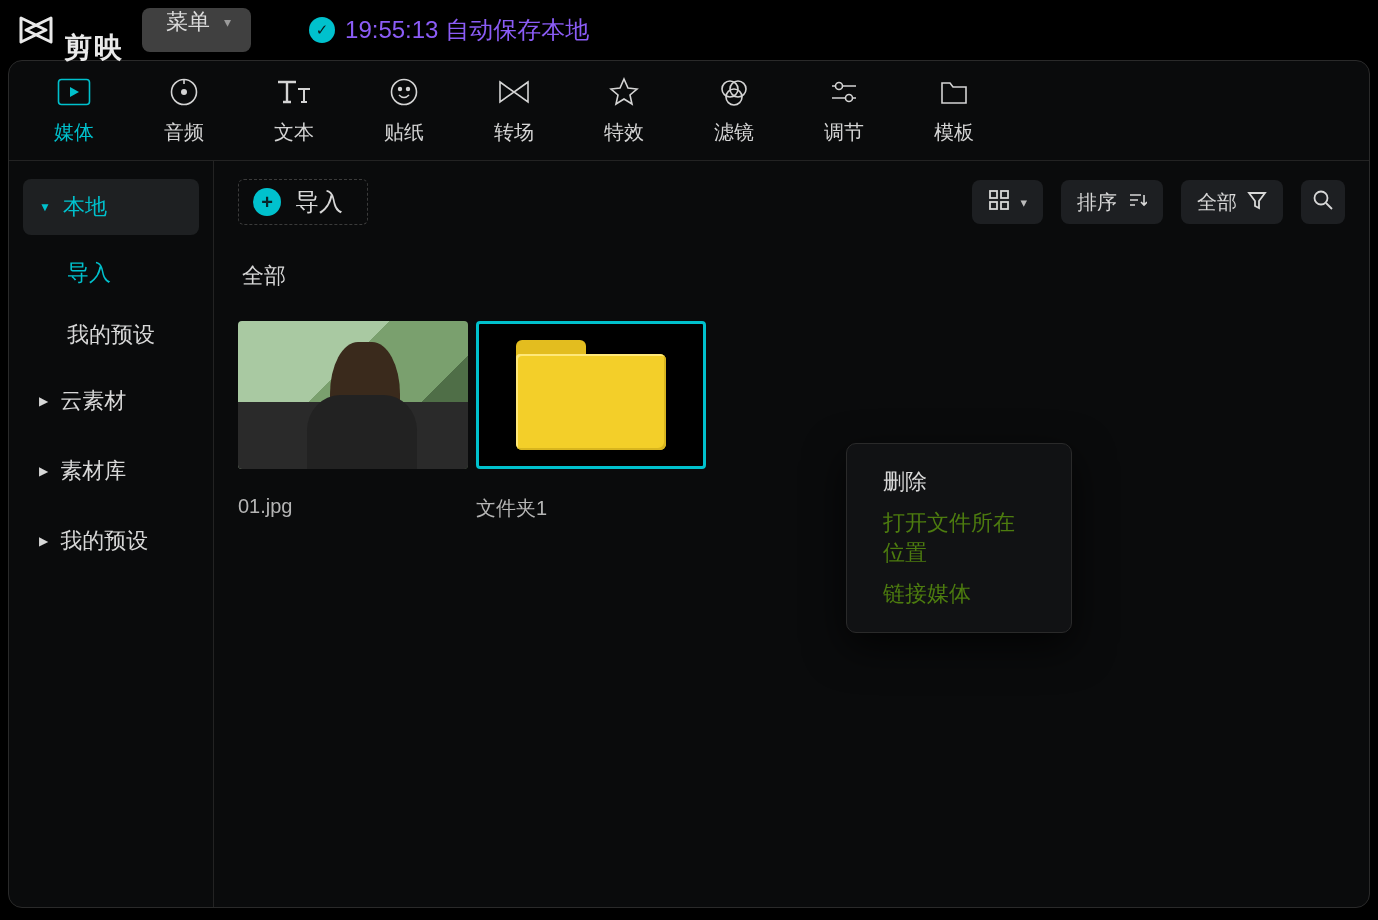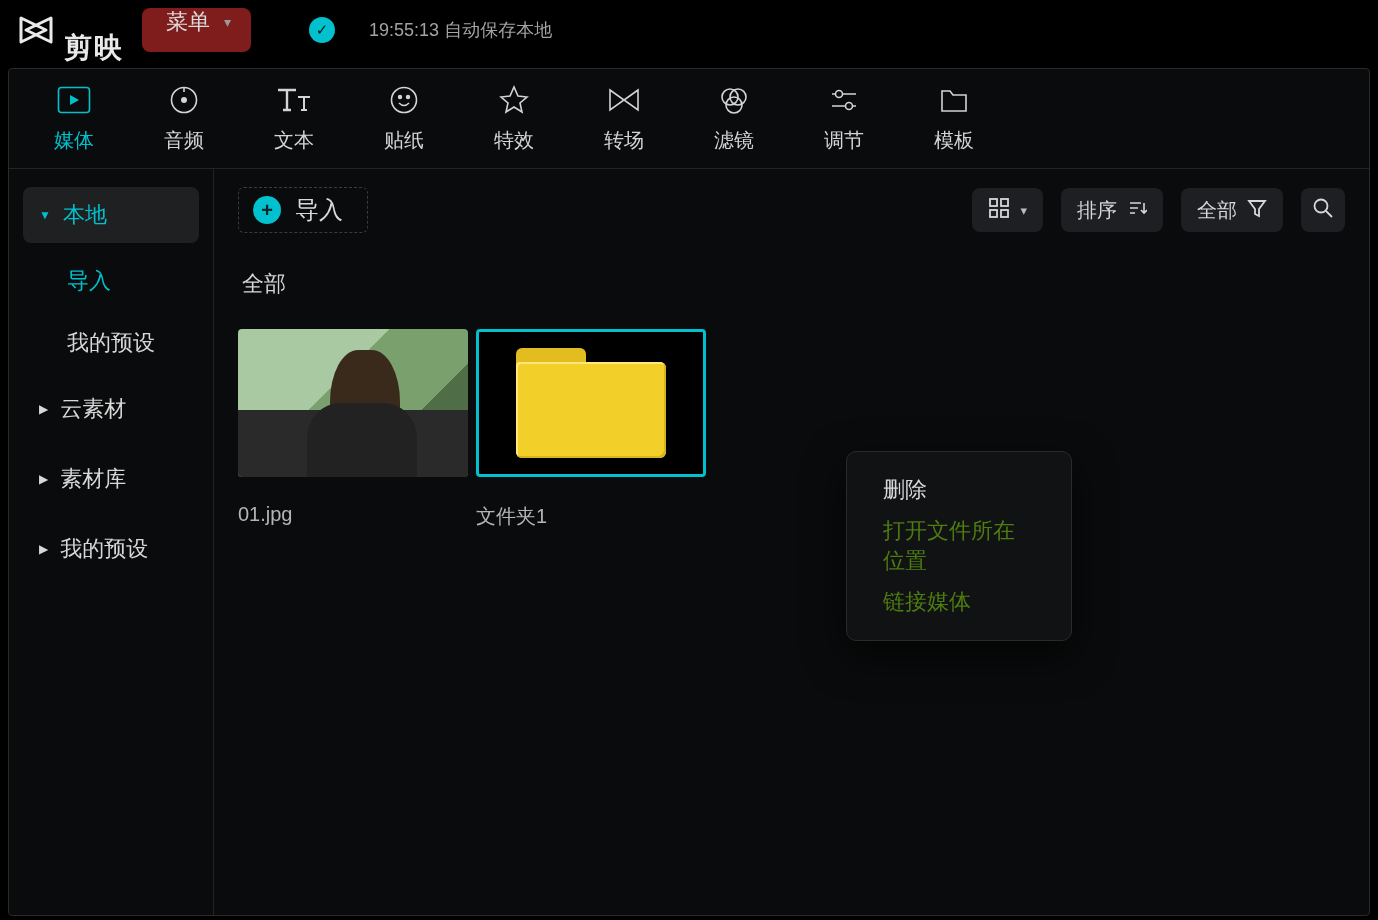--- a/index.html
+++ b/index.html
@@ -21,41 +21,41 @@
     padding: 0 18px;
     gap: 18px;
   }
   .logo-area { display: flex; align-items: center; gap: 10px; }
   .logo-glyph svg { display: block; }
   .app-name { font-size: 28px; font-weight: 600; color: #e9e9e9; letter-spacing: 2px; margin-top: 35px; }
 
   .menu-btn {
     height: 44px;
     padding: 0 20px 16px 24px;
-    background: #7f1d1d;
+    background: #404040;
     border-radius: 8px;
     display: flex; align-items: center; gap: 14px;
     color: #dcdcdc; font-size: 22px;
   }
   .menu-btn .chev { font-size: 14px; color: #9a9a9a; }
 
   .save-status { display: flex; align-items: center; gap: 10px; margin-left: 40px; }
   .save-icon {
     width: 26px; height: 26px; border-radius: 50%;
     background: #00c1cd; display: flex; align-items: center; justify-content: center;
     font-size: 15px; color: #0b1819;
   }
-  .save-text { color: #a3a3a3; font-size: 18px; margin-left: 24px; }
+  .save-text { color: #8b5cf6; font-size: 24px; }
 
   
   .workspace {
-    margin: 8px 8px 8px 8px;
+    margin: 0 8px 8px 8px;
     height: 848px;
     border: 1px solid #2a2a2a;
-    border-radius: 4px;
+    border-radius: 14px;
     background: #0a0b0c;
     display: flex; flex-direction: column;
     overflow: hidden;
   }
 
   
   .tabs {
     height: 100px;
     display: flex;
     align-items: center;
@@ -254,33 +254,33 @@
             <circle cx="15" cy="15" r="12.5"></circle>
             <path d="M10 18 Q15 23 20 18"></path>
             <circle cx="11" cy="12" r="1.4" fill="currentColor"></circle>
             <circle cx="19" cy="12" r="1.4" fill="currentColor"></circle>
           </svg>
       </span>
       <span>贴纸</span>
     </div>
     <div class="tab">
       <span class="tab-icon">
+        <svg width="34" height="28" viewBox="0 0 34 28">
+            <path d="M3 4 L17 14 L3 24 Z M31 4 L17 14 L31 24 Z"></path>
+          </svg>
+      </span>
+      <span>转场</span>
+    </div>
+    <div class="tab">
+      <span class="tab-icon">
         <svg width="32" height="32" viewBox="0 0 32 32">
             <path d="M16 3 L20 12 L29 13 L22 19 L24 28 L16 23 L8 28 L10 19 L3 13 L12 12 Z"></path>
           </svg>
       </span>
       <span>特效</span>
-    </div>
-    <div class="tab">
-      <span class="tab-icon">
-        <svg width="34" height="28" viewBox="0 0 34 28">
-            <path d="M3 4 L17 14 L3 24 Z M31 4 L17 14 L31 24 Z"></path>
-          </svg>
-      </span>
-      <span>转场</span>
     </div>
     <div class="tab">
       <span class="tab-icon">
         <svg width="32" height="30" viewBox="0 0 32 30">
             <circle cx="12" cy="12" r="8"></circle>
             <circle cx="20" cy="12" r="8"></circle>
             <circle cx="16" cy="20" r="8"></circle>
           </svg>
       </span>
       <span>滤镜</span>

